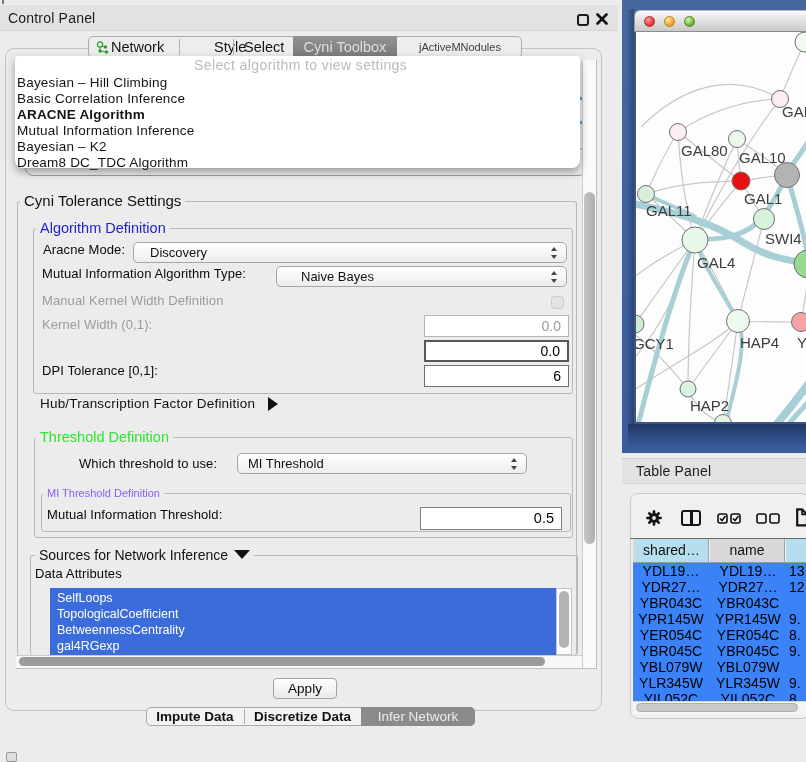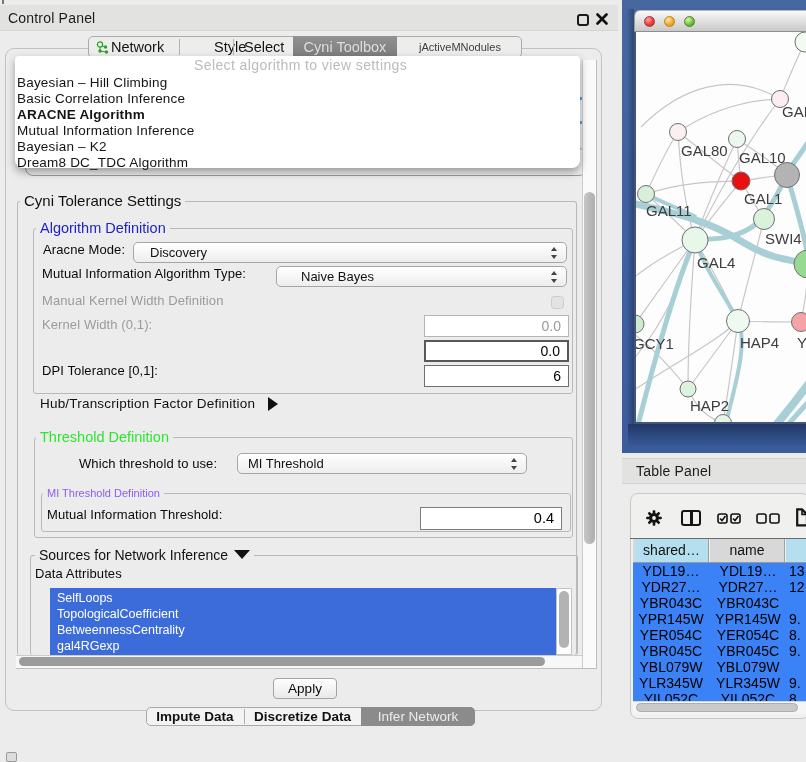--- a/index.html
+++ b/index.html
@@ -93,21 +93,21 @@
 <div class="gtitle" style="left:36px;top:430px;color:#2ee52e;font-size:14.5px;">Threshold Definition</div>
 <div class="lbl" style="left:79px;top:456px;">Which threshold to use:</div>
 <div class="combo" style="left:237px;top:453px;width:290px;height:21px;">MI Threshold<span class="stepper">
         <span class="up"></span>
         <span class="dn"></span>
       </span></div>
 
 <div class="group" style="left:41px;top:493px;width:530px;height:39px;"></div>
 <div class="gtitle" style="left:43px;top:486px;color:#8b5cf6;font-size:11px;">MI Threshold Definition</div>
 <div class="lbl" style="left:47px;top:507px;">Mutual Information Threshold:</div>
-<div class="tfield" style="left:420px;top:507px;width:142px;height:23px;border:1px solid #7e7e7e;line-height:21px;font-size:14.5px;">0.4</div>
+<div class="tfield" style="left:420px;top:507px;width:142px;height:23px;border:1px solid #7e7e7e;line-height:21px;font-size:14.5px;">0.5</div>
 
 <div class="group" style="left:30px;top:555px;width:548px;height:100px;border-bottom:none;"></div>
 <div class="gtitle" style="left:35px;top:548px;color:#111;font-size:14px;">Sources for Network Inference <span style="display:inline-block;width:0;height:0;border-top:9px solid #111;border-left:8.5px solid transparent;border-right:8.5px solid transparent;vertical-align:1px;margin-left:2px;"></span></div>
 <div class="lbl" style="left:35px;top:566px;">Data Attributes</div>
 <div class="abs" style="left:50px;top:588px;width:506px;height:67px;background:#3c6cd9;color:#fff;font-size:12.5px;line-height:16px;padding:2px 0 0 7px;z-index:2;">SelfLoops<br>TopologicalCoefficient<br>BetweennessCentrality<br>gal4RGexp</div>
 <div class="abs" style="left:556px;top:588px;width:16px;height:67px;background:#fdfdfd;border:1px solid #c4c4c4;z-index:2;"></div>
 <div class="abs" style="left:559px;top:591px;width:10px;height:57px;background:#b3b3b3;border-radius:5px;z-index:3;"></div>
 
 <div class="abs" style="left:273px;top:678px;width:64px;height:21px;border:1px solid #a3a3a3;border-radius:4px;background:linear-gradient(#fefefe,#e9e9e9);text-align:center;line-height:19px;font-size:13.5px;color:#0a0a0a;">Apply</div>
 

